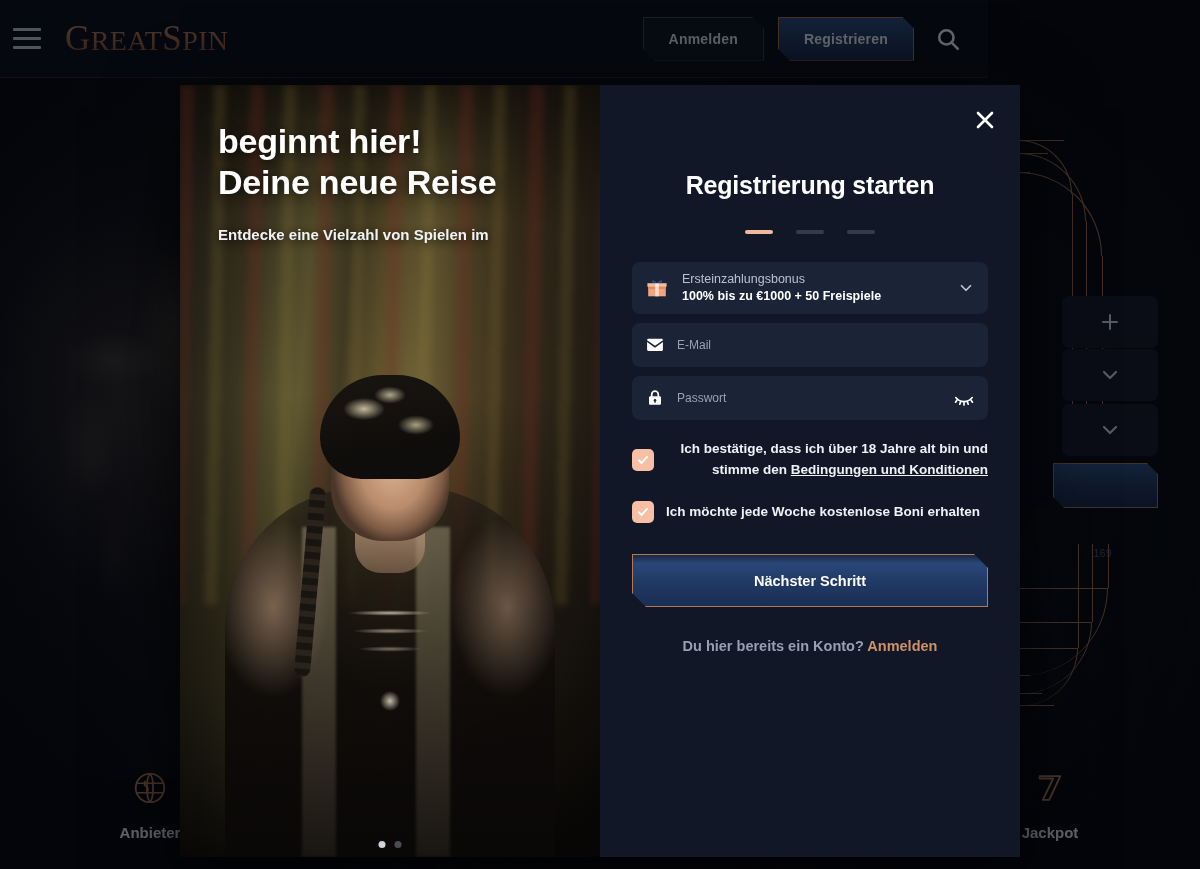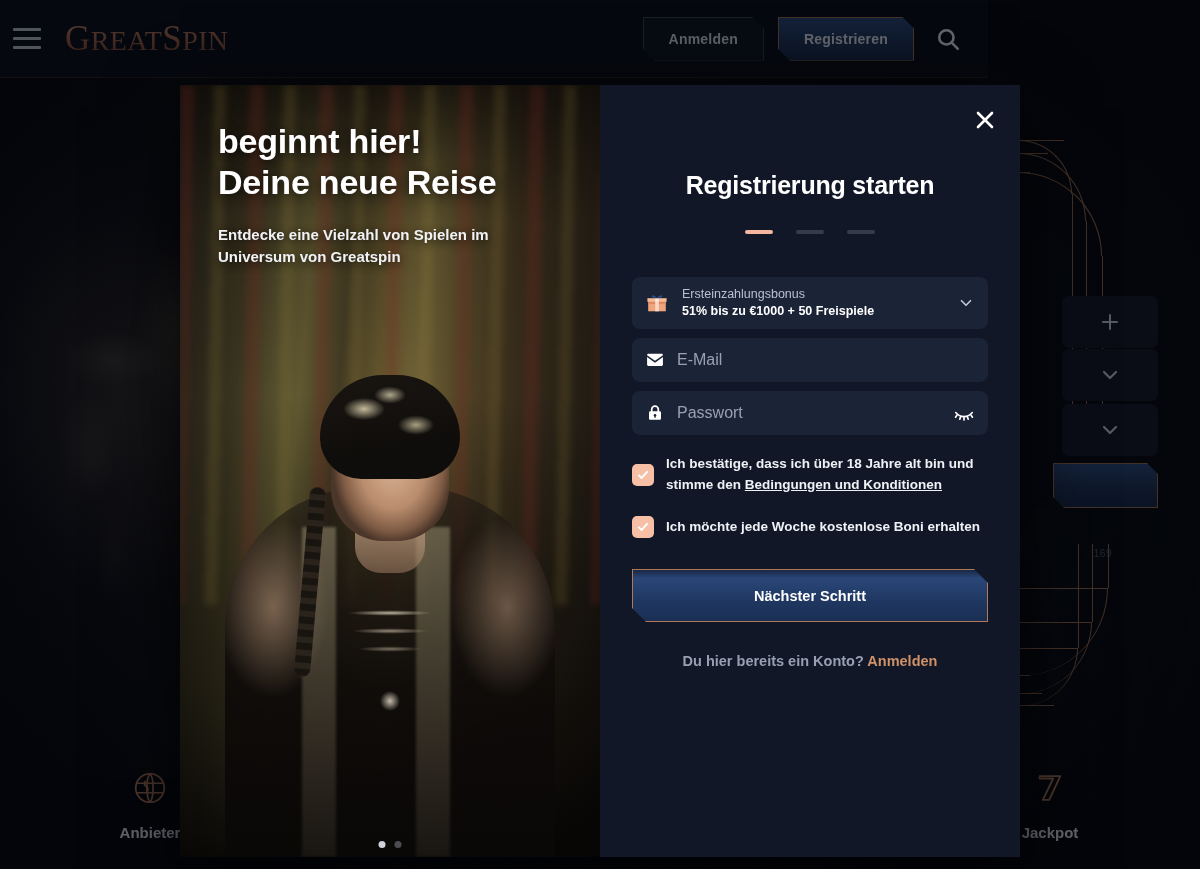--- a/index.html
+++ b/index.html
@@ -397,21 +397,21 @@
     margin-top: 30px;
     display: flex; justify-content: center; gap: 23px;
   }
   .steps i {
     display: block; width: 28px; height: 4px; border-radius: 2px;
     background: #343b4b;
   }
   .steps i.on { background: #f2b79d; }
 
   .bonus-row {
-    margin-top: 43px;
+    margin-top: 28px;
     height: 52px;
     background: #1b2336;
     border-radius: 8px;
     display: flex; align-items: center;
     padding: 0 13px;
     cursor: pointer;
   }
   .gift-icon { width: 24px; height: 24px; flex: 0 0 auto; }
   .bonus-text { margin-left: 13px; flex: 1 1 auto; min-width: 0; }
   .bonus-title {
@@ -429,40 +429,40 @@
     border-radius: 8px;
     display: flex; align-items: center;
     padding: 0 13px;
   }
   .field .f-icon { width: 20px; height: 20px; color: #ffffff; flex: 0 0 auto; }
   .field input {
     flex: 1 1 auto; min-width: 0;
     margin-left: 12px;
     border: none; outline: none; background: transparent;
     font-family: "Liberation Sans", sans-serif;
-    font-size: 16px; color: #e7eaf0;
+    font-size: 12px; color: #e7eaf0;
   }
   .field input::placeholder { color: #99a1b1; }
   .eye-btn { width: 22px; height: 22px; color: #ffffff; cursor: pointer; flex: 0 0 auto; }
 
   .check-row {
     margin-top: 19px;
     display: flex; align-items: center; gap: 12px;
   }
   .check-row.second { margin-top: 21px; }
   .cbox {
     flex: 0 0 auto;
     width: 22px; height: 22px; border-radius: 5px;
     background: #f6bfa6;
     display: flex; align-items: center; justify-content: center;
     cursor: pointer;
   }
   .cbox svg { width: 14px; height: 14px; color: #ffffff; }
   .check-text {
-    font-size: 13.5px; font-weight: 700; line-height: 1.52; color: #eef1f5;
+    font-size: 13.5px; font-weight: 700; line-height: 1.52; color: #eef1f5; text-align: right;
   }
   .check-text a { color: #eef1f5; text-decoration: underline; }
 
   .next-btn {
     margin-top: 31px;
     position: relative;
     height: 53px;
     width: 100%;
     background: linear-gradient(180deg, #32548c 0%, #21386067 0%, #2a4779 18%, #1f3761 60%, #1a2e52 100%);
     box-shadow: inset 0 0 0 1px #b07a58;
@@ -613,21 +613,20 @@
         <div class="fig-braid"></div>
       </div>
 
       <div class="promo-content">
         <div class="promo-title">
           <div>beginnt hier!</div>
           <div>Deine neue Reise</div>
         </div>
         <div class="promo-sub">
           <div>Entdecke eine Vielzahl von Spielen im</div>
-          <div>Universum von Greatspin</div>
         </div>
       </div>
 
       <div class="promo-dots">
         <i class="on"></i>
         <i></i>
       </div>
     </div>
 
     <div class="modal-right">
@@ -653,21 +652,21 @@
             <path d="M3.2 10.5h17.6v2.6H3.2z" fill="#e08a63"></path>
             <path d="M10.2 10.5h3.6v9.8h-3.6z" fill="#fbd9c6"></path>
             <path d="M2.4 7.2h19.2v3.6H2.4z" fill="#f7bb99"></path>
             <path d="M10.2 7.2h3.6v3.6h-3.6z" fill="#ffe9dc"></path>
             <path d="M12 7.2S9.4 3.6 7.4 4.4s.6 2.9 4.6 2.8z" fill="#2f4c86"></path>
             <path d="M12 7.2s2.6-3.6 4.6-2.8-.6 2.9-4.6 2.8z" fill="#2f4c86"></path>
           </svg>
         </span>
         <div class="bonus-text">
           <div class="bonus-title">Ersteinzahlungsbonus</div>
-          <div class="bonus-value">51% bis zu €1000 + 50 Freispiele</div>
+          <div class="bonus-value">100% bis zu €1000 + 50 Freispiele</div>
         </div>
         <span class="chev">
           <svg viewBox="0 0 24 24" width="18" height="18" fill="none" stroke="currentColor" stroke-width="2.2" stroke-linecap="round" stroke-linejoin="round">
               <path d="M6 9l6 6 6-6"></path>
             </svg>
         </span>
       </div>
 
       <div class="field">
         <span class="f-icon">

